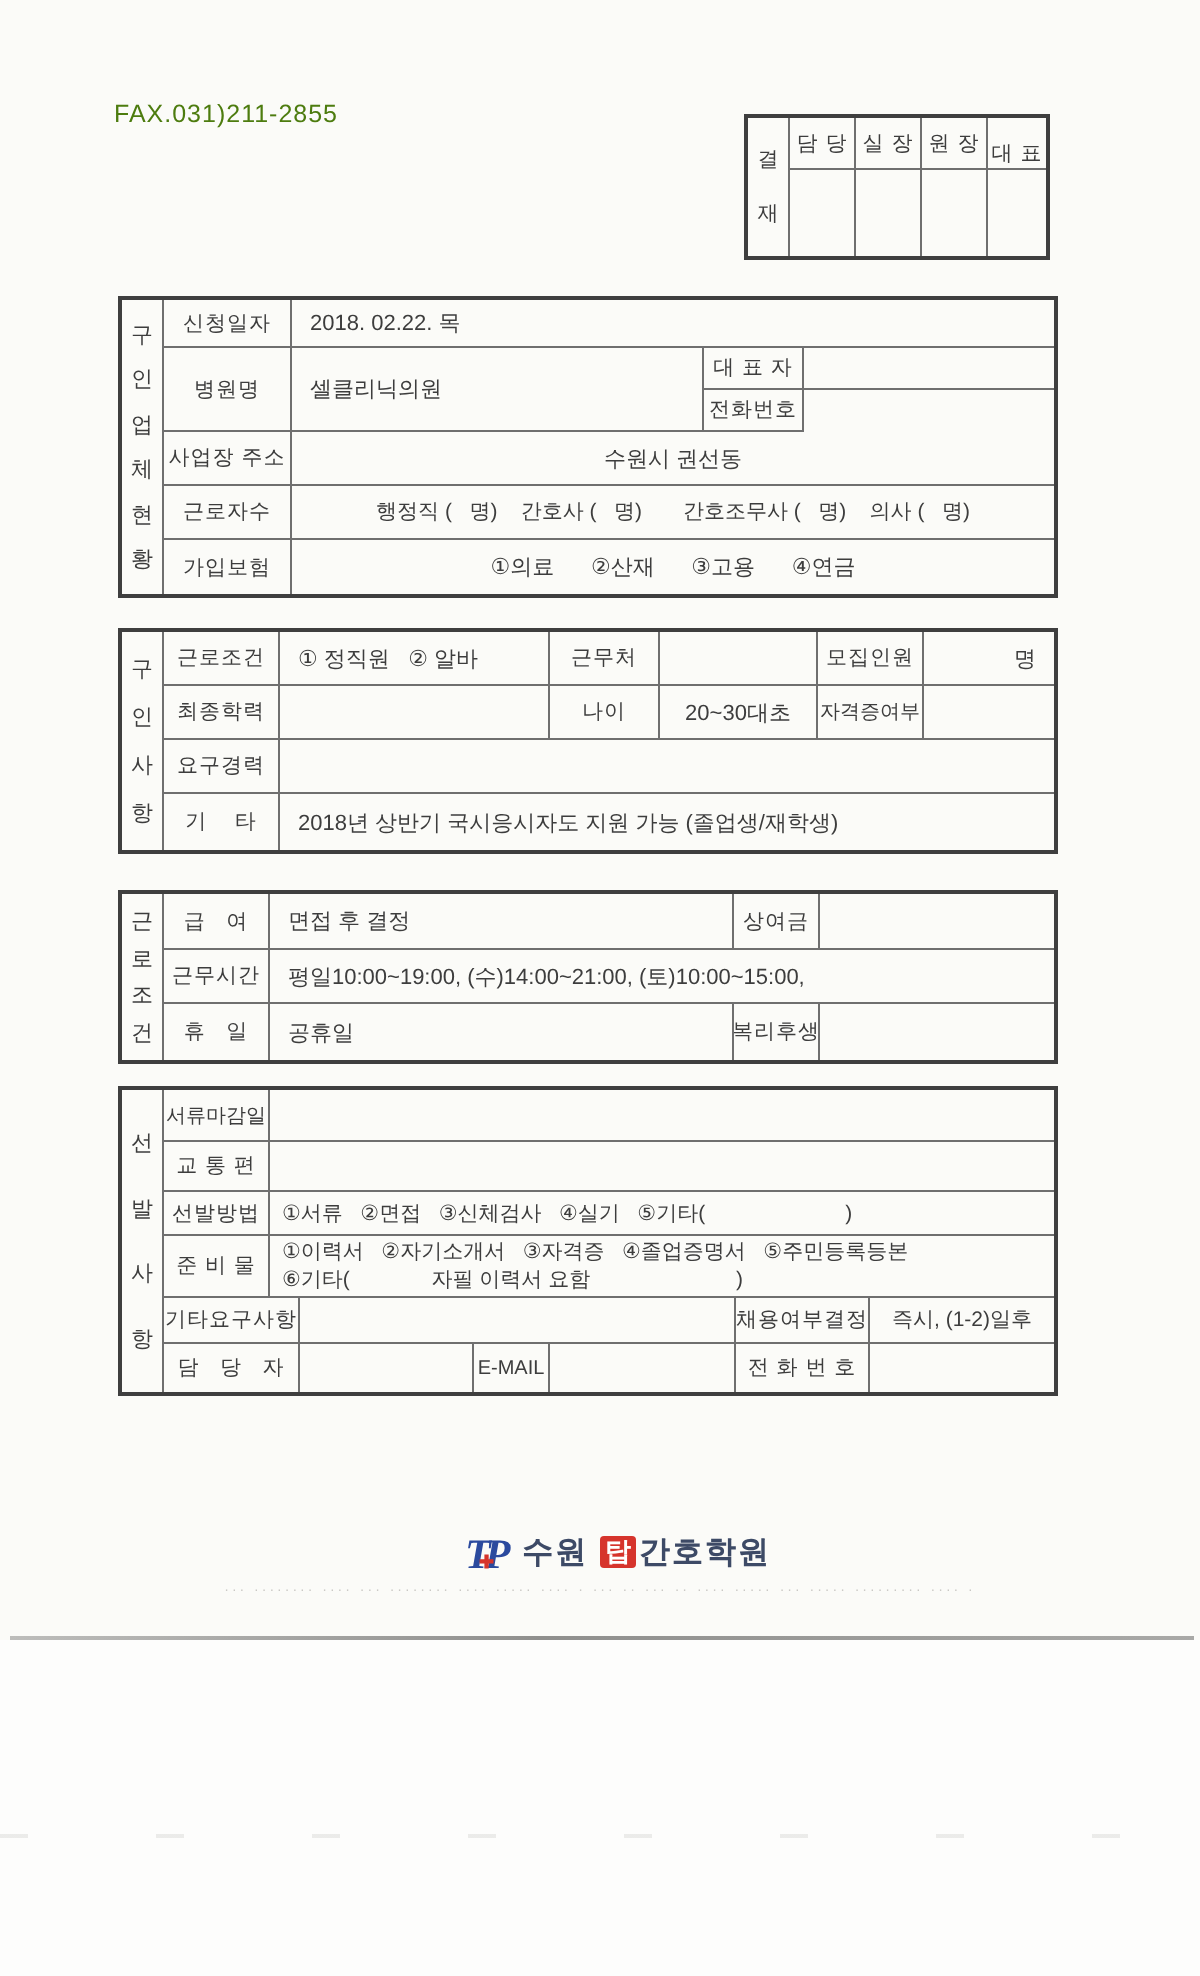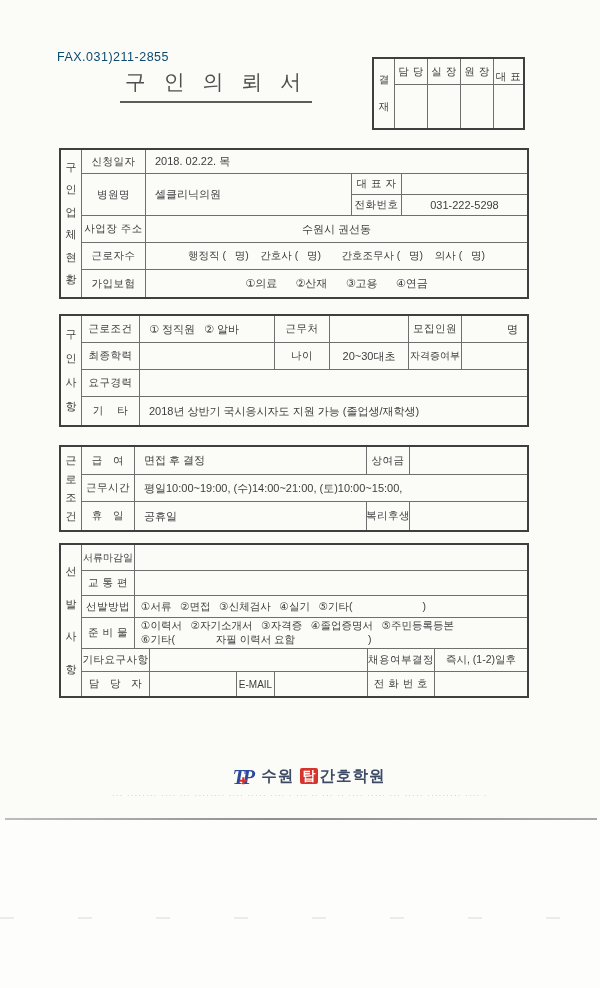--- a/index.html
+++ b/index.html
@@ -8,21 +8,21 @@
     background:#fbfbf8;
     font-family:"Liberation Sans","DejaVu Sans",sans-serif;
     color:#444;
   }
   .below{position:absolute;top:820px;left:0;width:600px;height:168px;background:#fdfdfc;}
   .page-edge{position:absolute;top:818px;left:5px;width:592px;height:2px;
     background:linear-gradient(90deg,#bdbdbb,#8f8f8d 45%,#a9a9a7);}
   .scan-noise{position:absolute;top:917px;left:0;width:600px;height:2px;opacity:.5;
     background:repeating-linear-gradient(90deg,rgba(175,175,170,.45) 0 14px,transparent 14px 78px);}
 
-  .fax{position:absolute;left:57px;top:50px;font-size:12.5px;letter-spacing:.5px;color:#0c4a6e;white-space:pre;}
+  .fax{position:absolute;left:57px;top:50px;font-size:12.5px;letter-spacing:.5px;color:#4d7c0f;white-space:pre;}
   .title{position:absolute;left:120px;top:68px;width:192px;text-align:center;
     font-size:21px;letter-spacing:6px;color:#4f4f4f;
     border-bottom:2px solid #5c5c5c;padding-bottom:5px;white-space:pre;}
 
   .tbl{position:absolute;display:grid;border:2px solid #3f3f3f;box-sizing:border-box;}
   .c{border-right:1px solid #6f6f6f;border-bottom:1px solid #6f6f6f;
      display:flex;align-items:center;box-sizing:border-box;overflow:hidden;white-space:pre;color:#3d3d3d;}
   .nr{border-right:none;} .nb{border-bottom:none;}
   .lab{justify-content:center;font-size:10.5px;letter-spacing:.5px;}
   .sm{font-size:10px;letter-spacing:0;}
@@ -44,21 +44,20 @@
     line-height:16px;padding:0 2px;border-radius:2px;margin:0 1px;vertical-align:1px;}
   .fineprint{position:absolute;top:792px;left:55px;width:490px;height:10px;overflow:hidden;
     font-size:7px;color:#c9c8c4;letter-spacing:1.5px;text-align:center;white-space:nowrap;}
 </style>
 </head>
 <body>
 
 <div class="paper">
 
   <div class="fax">FAX.031)211-2855</div>
-  <div class="title">구 인 의 뢰 서</div>
 
   <div class="tbl" style="left:372px;top:57px;width:153px;height:73px;grid-template-columns:21px 33px 33px 33px 1fr;grid-template-rows:26px 1fr;">
     <div class="c side nb" style="grid-column:1;grid-row:1/3;font-size:10.5px;">
       <span>결</span>
       <span>재</span>
     </div>
     <div class="c lab" style="grid-column:2;grid-row:1;">담 당</div>
     <div class="c lab" style="grid-column:3;grid-row:1;">실 장</div>
     <div class="c lab" style="grid-column:4;grid-row:1;">원 장</div>
     <div class="c lab nr" style="grid-column:5;grid-row:1;margin-top:11px;">대 표</div>
@@ -72,21 +71,20 @@
     <div class="c side nb" style="grid-column:1;grid-row:1/7;">
       <span>구</span><span>인</span><span>업</span><span>체</span><span>현</span><span>황</span>
     </div>
     <div class="c lab" style="grid-column:2;grid-row:1;">신청일자</div>
     <div class="c val nr" style="grid-column:3/6;grid-row:1;">2018. 02.22. 목</div>
     <div class="c lab" style="grid-column:2;grid-row:2/4;">병원명</div>
     <div class="c val" style="grid-column:3;grid-row:2/4;">셀클리닉의원</div>
     <div class="c lab" style="grid-column:4;grid-row:2;text-align:center;">대 표 자</div>
     <div class="c nr" style="grid-column:5;grid-row:2;"></div>
     <div class="c lab" style="grid-column:4;grid-row:3;">전화번호</div>
-    <div class="c val ctr nr" style="grid-column:5;grid-row:3;">031-222-5298</div>
     <div class="c lab" style="grid-column:2;grid-row:4;">사업장 주소</div>
     <div class="c val ctr nr" style="grid-column:3/6;grid-row:4;">수원시 권선동</div>
     <div class="c lab" style="grid-column:2;grid-row:5;">근로자수</div>
     <div class="c val ctr nr" style="grid-column:3/6;grid-row:5;font-size:10.5px;">행정직 (   명)    간호사 (   명)       간호조무사 (   명)    의사 (   명)</div>
     <div class="c lab nb" style="grid-column:2;grid-row:6;">가입보험</div>
     <div class="c val ctr nr nb" style="grid-column:3/6;grid-row:6;">①의료      ②산재      ③고용      ④연금</div>
   </div>
 
   <div class="tbl" style="left:59px;top:314px;width:470px;height:113px;grid-template-columns:21px 58px 135px 55px 79px 53px 1fr;grid-template-rows:27px 27px 27px 1fr;">
     <div class="c side nb" style="grid-column:1;grid-row:1/5;">

